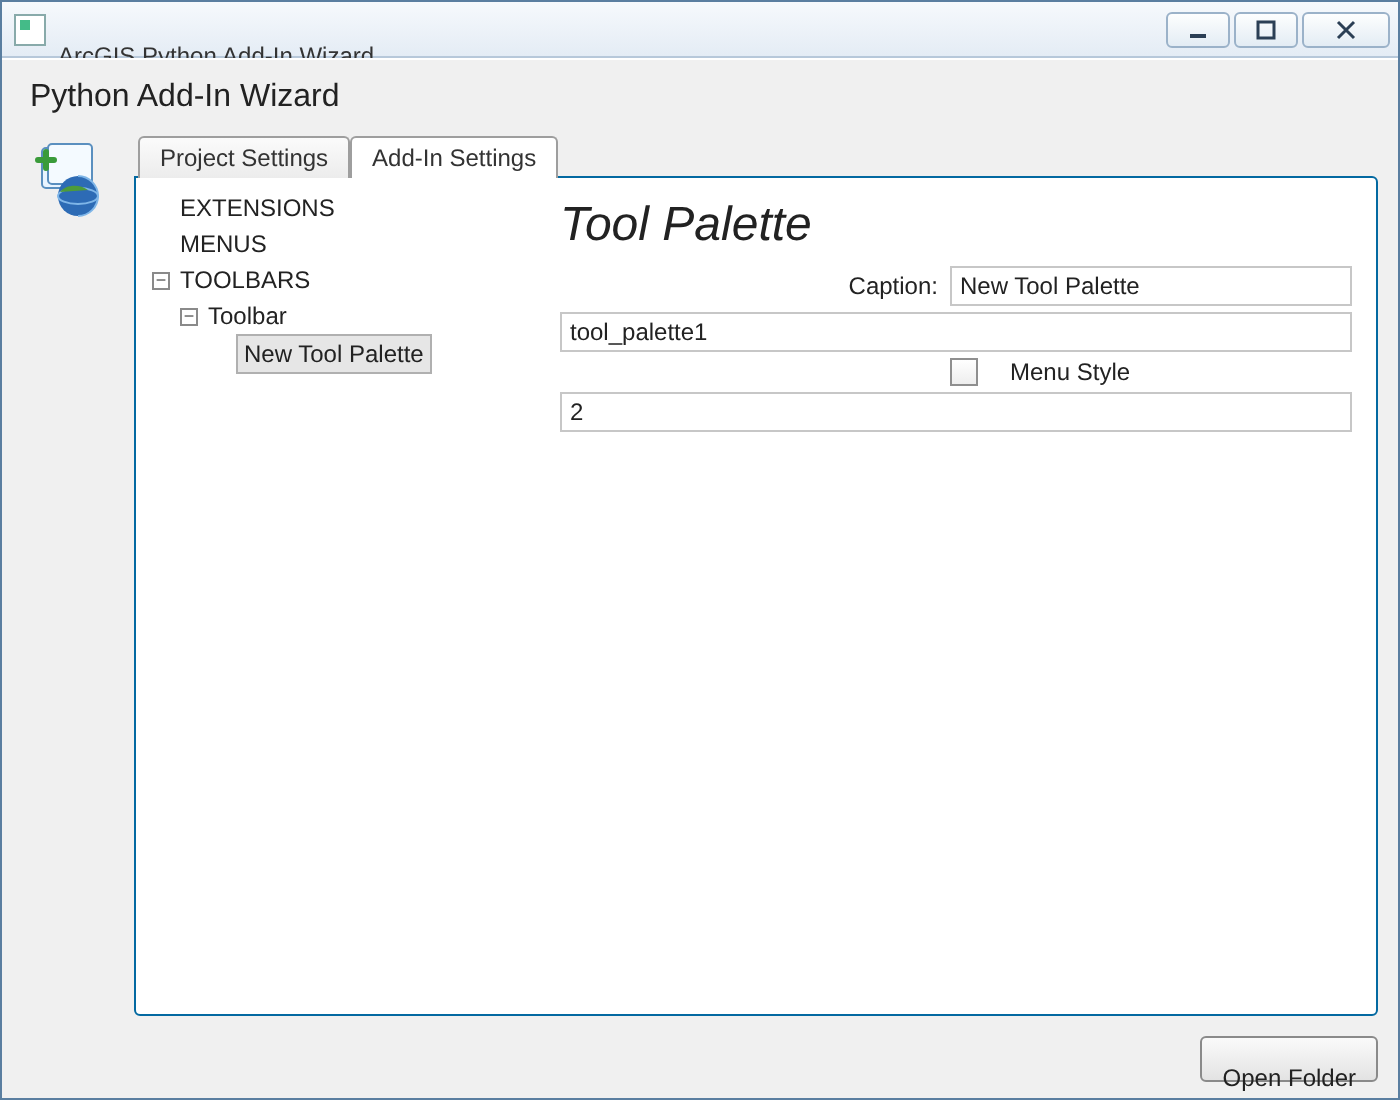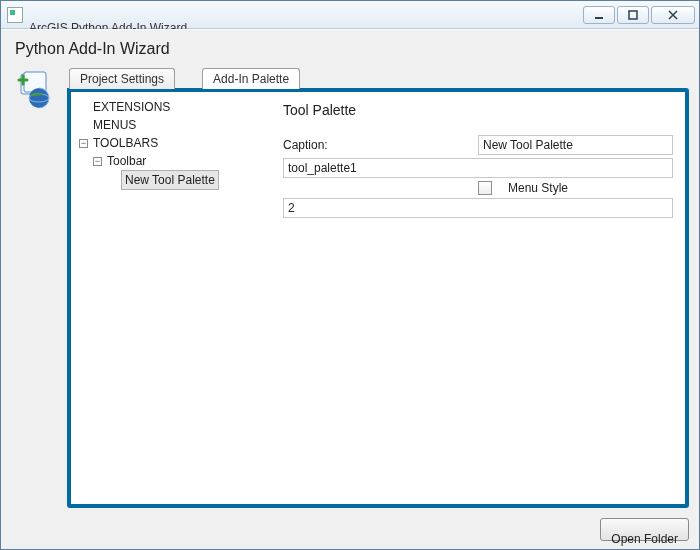--- a/index.html
+++ b/index.html
@@ -61,21 +61,20 @@
 
   .panel-area {
     flex:1; display:flex; flex-direction:column;
   }
 
   .tabs {
     display:flex; align-items:flex-end;
     height: 22px;
     padding-left: 2px;
     position:relative;
-    gap:27px;
   }
   .tab {
     padding: 3px 10px 3px 10px;
     border: 1px solid #9e9e9e;
     border-bottom: none;
     background: linear-gradient(#fbfbfb,#ececec);
     color:#333;
     border-top-left-radius: 3px;
     border-top-right-radius: 3px;
     margin-right: 0;
@@ -83,21 +82,21 @@
     cursor: default;
   }
   .tab.active {
     background:#fff;
     z-index: 3;
   }
   .tab.inactive { z-index:1; }
 
   .tab-body {
     flex:1;
-    border: 4px solid #0369a1;
+    border: 1px solid #0369a1;
     background:#fff;
     display:flex;
     border-top-right-radius: 3px;
     border-bottom-left-radius: 3px;
     border-bottom-right-radius: 3px;
   }
 
   .tree-pane {
     width: 200px;
     padding: 6px 4px;
@@ -118,28 +117,29 @@
   .tree li.selected > .node > .label {
     background:#e6e6e6;
     border:1px solid #b0b0b0;
     padding: 0 3px;
   }
 
   .form-pane {
     flex:1; padding: 8px 12px;
   }
   .form-pane h2 {
-    font-size: 14px; font-weight: 400; color:#222;
-    margin: 2px 0 17px 0;
+    font-size: 24px; font-weight: 400; color:#222;
+    margin: 2px 0 6px 0;
+    font-style: italic;
   }
   .form-row {
     display:flex; align-items:center; margin-bottom: 3px;
   }
   .form-row label {
-    width: 195px; padding-right: 6px; color:#222;
+    width: 195px; text-align:right; padding-right: 6px; color:#222;
   }
   .form-row input[type=text] {
     flex:1; height:20px;
     border:1px solid #c7c7c7;
     padding: 1px 4px; background:#fff;
     font-size:12px; color:#222;
   }
   .form-row .chk {
     width:14px; height:14px;
     border:1px solid #8f8f8f;
@@ -204,21 +204,21 @@
           <circle cx="24" cy="28" r="10" fill="#2d6bb5"></circle>
           <ellipse cx="24" cy="28" rx="10" ry="4" fill="none" stroke="#7fb6e8"></ellipse>
           <path d="M24 18 a10 10 0 0 1 0 20" fill="none" stroke="#7fb6e8"></path>
           <path d="M15 26 c3 -4 10 -4 14 -1" fill="#4d9b3a" stroke="none"></path>
         </svg>
       </div>
 
       <div class="panel-area">
         <div class="tabs">
           <div class="tab inactive">Project Settings</div>
-          <div class="tab active">Add-In Palette</div>
+          <div class="tab active">Add-In Settings</div>
         </div>
         <div class="tab-body">
           <div class="tree-pane tree">
             <ul>
               <li class="bold">
                 <div class="node">
                     <span class="spacer"></span>
                     <span class="label">EXTENSIONS</span>
                   </div>
               </li>

